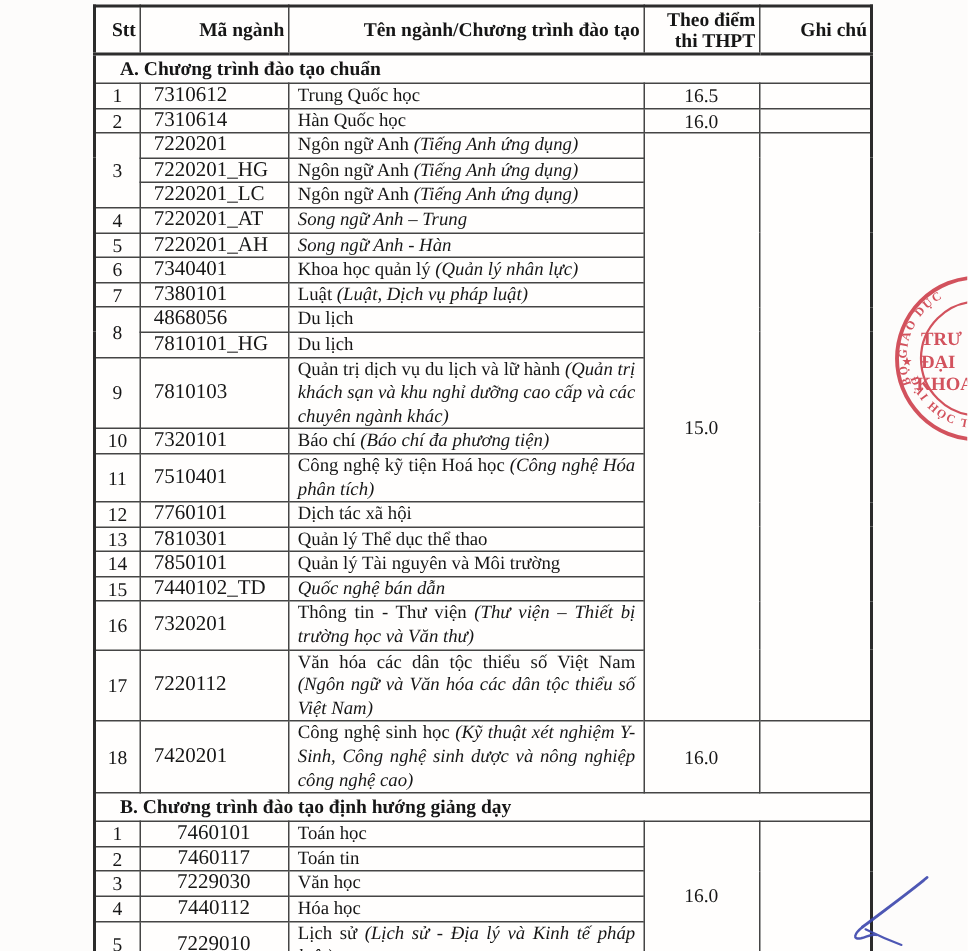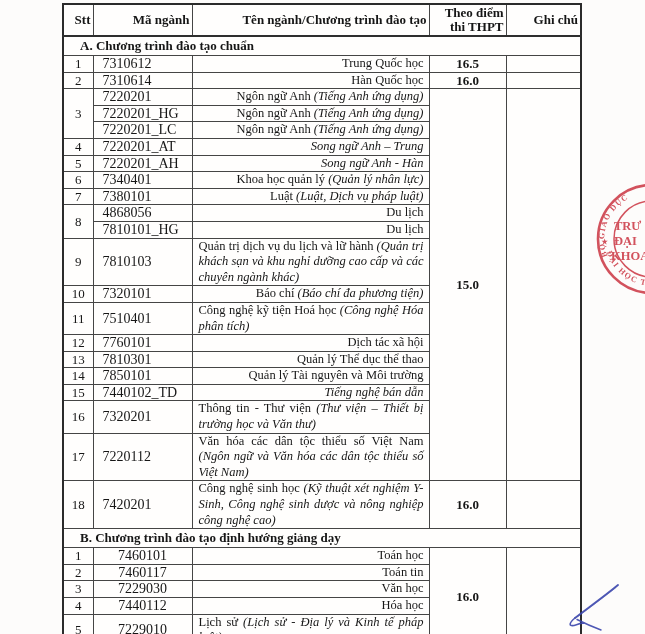--- a/index.html
+++ b/index.html
@@ -25,23 +25,23 @@
     border-bottom:2px solid #2e2e2e;
   }
   tr.sec td{
     height:18px;font-weight:bold;font-size:13px;
     padding:0 0 0 16px;text-align:left;
   }
   tr.r{height:15.7px;}
   td.stt{text-align:center;font-size:13px;padding:0 1px;}
   td.code{font-size:14px;padding:0 2px 0 9px;white-space:nowrap;}
   td.code.centered{text-align:center;padding:0 2px;}
-  td.name{padding:0 5px 0 6px;text-align:right;}
+  td.name{padding:0 5px 0 6px;}
   td.name.justify{text-align:justify;}
-  td.score{text-align:center;font-weight:bold;font-size:13px;}
+  td.score{text-align:center;font-weight:normal;font-size:13px;}
   td.note{padding:0 3px;}
   .it{font-style:italic;}
   .stamp-svg{position:absolute;left:584px;top:180px;pointer-events:none;}
   .sig-svg{position:absolute;left:552px;top:580px;pointer-events:none;}
   .stamp-text{font-family:"Liberation Serif","DejaVu Serif",serif;font-weight:bold;}
 </style>
 </head>
 <body>
 
 <table class="doc">
@@ -147,21 +147,21 @@
         <td class="name"><span>Quản lý Thể dục thể thao</span></td>
       </tr>
       <tr class="r">
         <td class="stt" rowspan="1">14</td>
         <td class="code">7850101</td>
         <td class="name"><span>Quản lý Tài nguyên và Môi trường</span></td>
       </tr>
       <tr class="r">
         <td class="stt" rowspan="1">15</td>
         <td class="code">7440102_TD</td>
-        <td class="name"><span class="it">Tiếng nghệ bán dẫn</span></td>
+        <td class="name"><span class="it">Quốc nghệ bán dẫn</span></td>
       </tr>
       <tr class="r">
         <td class="stt" rowspan="1">16</td>
         <td class="code">7320201</td>
         <td class="name justify"><span>Thông tin - Thư viện </span><span class="it">(Thư viện – Thiết bị trường học và Văn thư)</span></td>
       </tr>
       <tr class="r">
         <td class="stt" rowspan="1">17</td>
         <td class="code">7220112</td>
         <td class="name justify"><span>Văn hóa các dân tộc thiểu số Việt Nam </span><span class="it">(Ngôn ngữ và Văn hóa các dân tộc thiểu số Việt Nam)</span></td>

